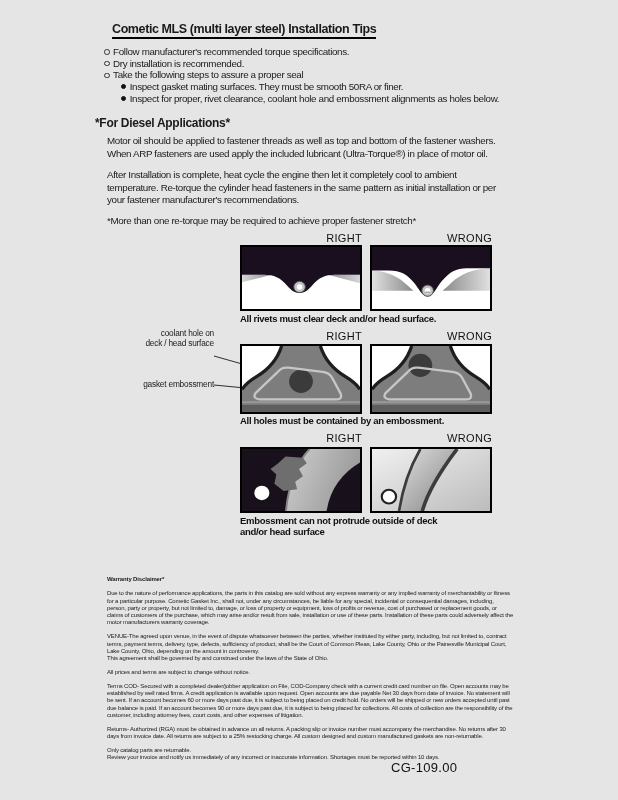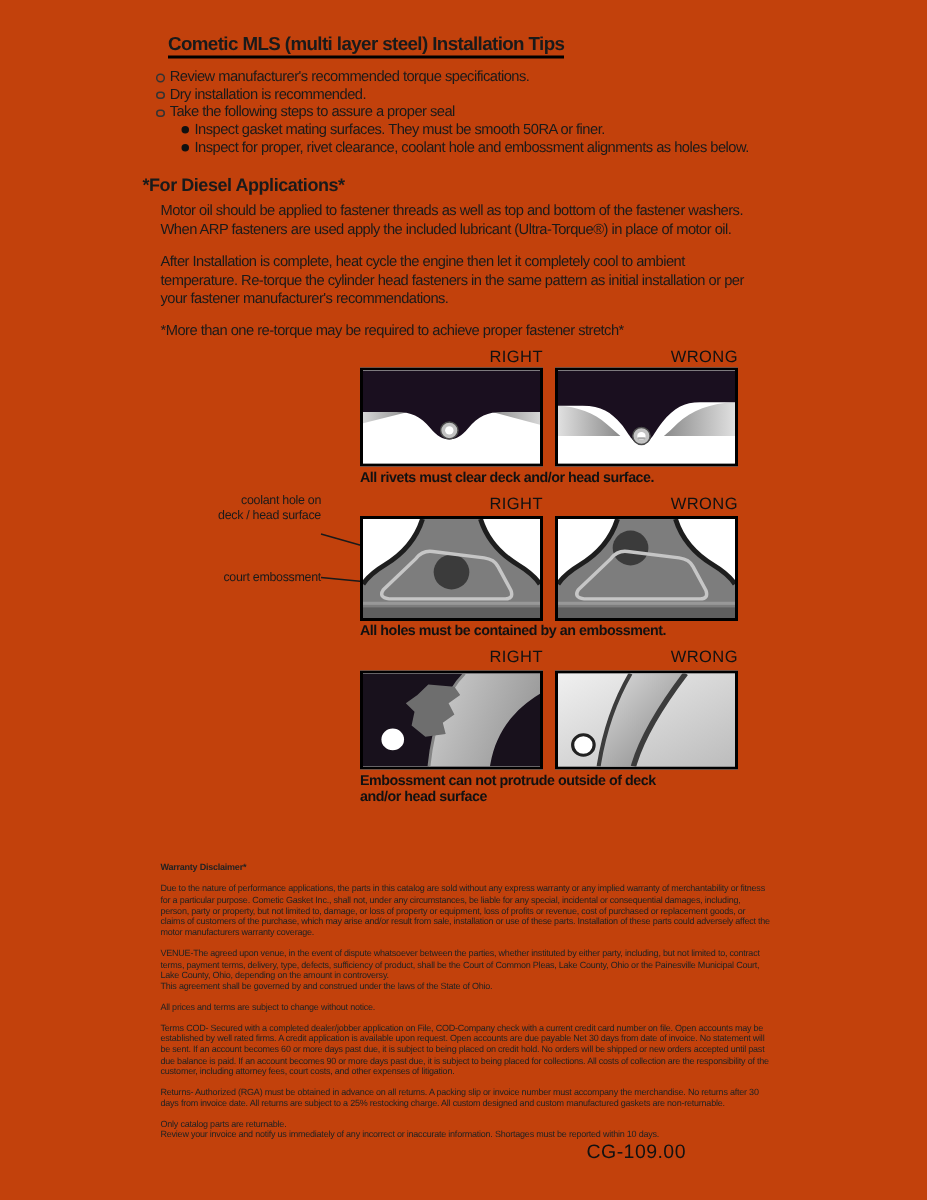--- a/index.html
+++ b/index.html
@@ -1,17 +1,17 @@
 <!DOCTYPE html>
 <html><head>
 <meta charset="utf-8">
 <style>
   html,body{margin:0;padding:0;background:#ffffff;}
   .page{
-    position:relative;width:618px;height:800px;background:#c2410c;overflow:hidden;
+    position:relative;width:618px;height:800px;background:#e5e5e5;overflow:hidden;
     font-family:"Liberation Sans","DejaVu Sans",sans-serif;color:#1a1a1a;
   }
   .abs{position:absolute;}
   
   .title{
     left:112px;top:22px;margin:0;font-size:12.5px;font-weight:700;letter-spacing:-0.4px;
     border-bottom:2px solid #000;padding-bottom:1px;display:inline-block;
   }
   
   .tips{left:104px;top:46px;width:420px;font-size:9.8px;letter-spacing:-0.35px;line-height:11.7px;}
@@ -42,21 +42,21 @@
 </head>
 <body>
 
 <div class="page">
 
   <h1 class="abs title">Cometic MLS (multi layer steel) Installation Tips</h1>
 
   <div class="abs tips">
     <div class="bullet">
         <span class="mk"></span>
-        <span>Review manufacturer's recommended torque specifications.</span>
+        <span>Follow manufacturer's recommended torque specifications.</span>
       </div>
     <div class="bullet">
         <span class="mk"></span>
         <span>Dry installation is recommended.</span>
       </div>
     <div class="bullet">
         <span class="mk"></span>
         <span>Take the following steps to assure a proper seal</span>
       </div>
     <div class="bullet sub">
@@ -123,21 +123,21 @@
   <div class="abs fig-caption" style="left:240px;top:314px">All rivets must clear deck and/or head surface.</div>
 
   <div class="abs fig-label" style="left:240px;top:330px">RIGHT</div>
   <div class="abs fig-label" style="left:370px;top:330px">WRONG</div>
 
   <div class="abs ann" style="left:128px;top:329px;width:86px">
     <span>coolant hole on</span>
     <span>deck / head surface</span>
   </div>
   <div class="abs ann" style="left:118px;top:380px;width:96px">
-    <span>court embossment</span>
+    <span>gasket embossment</span>
   </div>
   <svg class="abs overlay" width="618" height="800">
     <line x1="214" y1="356" x2="295" y2="379" stroke="#1a1a1a" stroke-width="0.9"></line>
     <line x1="214" y1="385" x2="266" y2="390" stroke="#1a1a1a" stroke-width="0.9"></line>
   </svg>
 
   <div class="abs panel tall" style="left:240px;top:344px">
     <svg viewBox="0 0 122 70" preserveAspectRatio="none">
       <rect width="122" height="70" fill="#7d7d7d"></rect>
       <rect y="58.5" width="122" height="2.2" fill="#989898"></rect>

